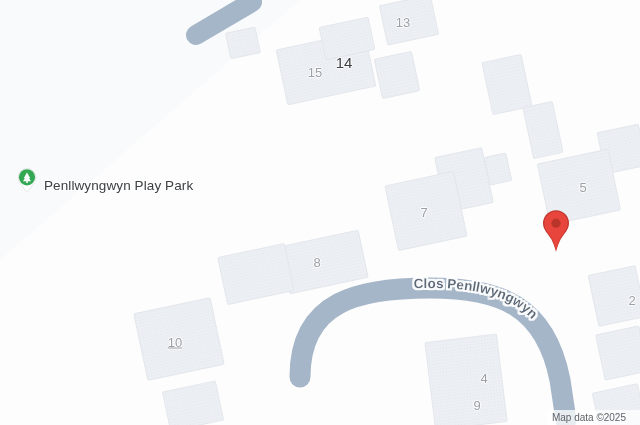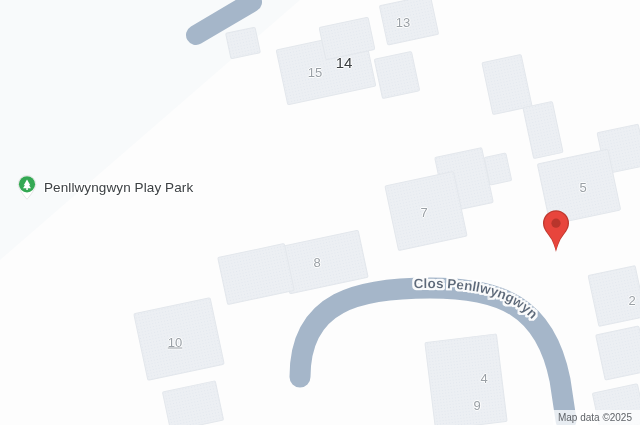--- a/index.html
+++ b/index.html
@@ -88,21 +88,21 @@
   .glogo span:nth-child(6){color:#DB4437;}
 
   
   .attrib {
     position: absolute;
     right: 0;
     bottom: 0;
     background: rgba(255,255,255,.75);
     color: #5f6368;
     font-size: 10px;
-    padding: 2px 8px 2px 5px;
+    padding: 2px 14px 2px 5px;
     white-space: nowrap;
   }
 </style>
 </head>
 <body>
 
 <div id="map">
 
   <svg id="map-svg" xmlns="http://www.w3.org/2000/svg" viewBox="0 0 640 425">
     <defs>
@@ -154,21 +154,21 @@
         <rect x="593" y="270" width="48" height="52" rx="1.5" fill="url(#bldgDots)" stroke="#e3e7ec" stroke-width="1" transform="rotate(-12 617 296)"></rect>
         <rect x="600" y="330" width="44" height="46" rx="1.5" fill="url(#bldgDots)" stroke="#e3e7ec" stroke-width="1" transform="rotate(-12 622 353)"></rect>
         <rect x="596" y="388" width="46" height="40" rx="1.5" fill="url(#bldgDots)" stroke="#e3e7ec" stroke-width="1" transform="rotate(-12 619 408)"></rect>
       </g>
 
     <text font-family="Liberation Sans, sans-serif" font-size="13.5" font-weight="bold" fill="#5d6b7c" filter="url(#halo)">
       <textPath href="#streetPath" startOffset="46%">Clos Penllwyngwyn</textPath>
     </text>
   </svg>
 
-  <div class="poi" style="left:16px; top:174px;">
+  <div class="poi" style="left:16px; top:167px;align-items:flex-end;">
     <div class="poi-pin">
       <svg viewBox="0 0 22 26" width="22" height="26">
         <path d="M11 25.2 C11 25.2 2.2 15.6 2.2 10.3 A8.8 8.8 0 0 1 19.8 10.3 C19.8 15.6 11 25.2 11 25.2 Z" fill="#ffffff" stroke="#e0e0e0" stroke-width="0.8"></path>
         <circle cx="11" cy="10.3" r="8.1" fill="#34a853"></circle>
         <path d="M11 5.4 L14.3 11.2 L7.7 11.2 Z" fill="#ffffff"></path>
         <path d="M11 7.9 L15 14.2 L7 14.2 Z" fill="#ffffff"></path>
         <rect x="10.3" y="13.4" width="1.5" height="2.6" fill="#ffffff"></rect>
       </svg>
     </div>
     <div class="poi-label">Penllwyngwyn Play Park</div>

